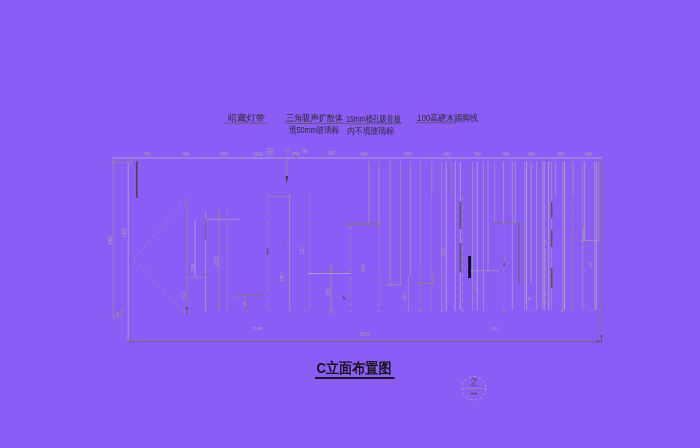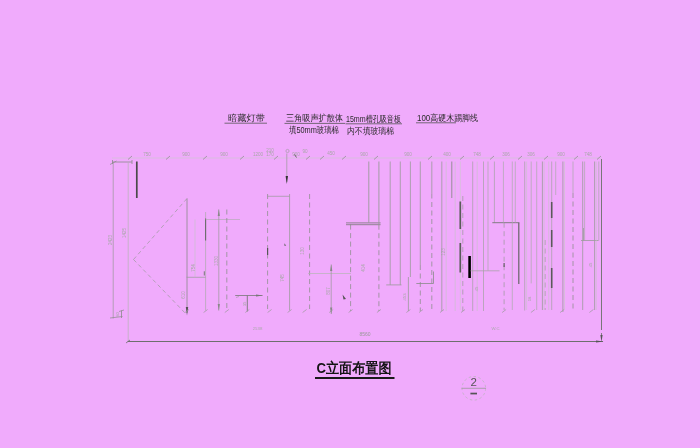--- a/index.html
+++ b/index.html
@@ -1,16 +1,16 @@
 <!DOCTYPE html>
 <html><head>
 <meta charset="utf-8">
 <style>
   html,body{margin:0;padding:0;background:#fff;}
-  .page{position:relative;width:700px;height:448px;background:#f0abfc;overflow:hidden;
+  .page{position:relative;width:700px;height:448px;background:#8b5cf6;overflow:hidden;
         font-family:"Liberation Sans", sans-serif;}
   svg{position:absolute;left:0;top:0;}
   text{font-family:"Liberation Sans", sans-serif;}
 </style>
 </head>
 <body>
 <div class="page">
 <svg width="700" height="448" viewBox="0 0 700 448">
 
 <g fill="#2b2b2b" font-size="9">

